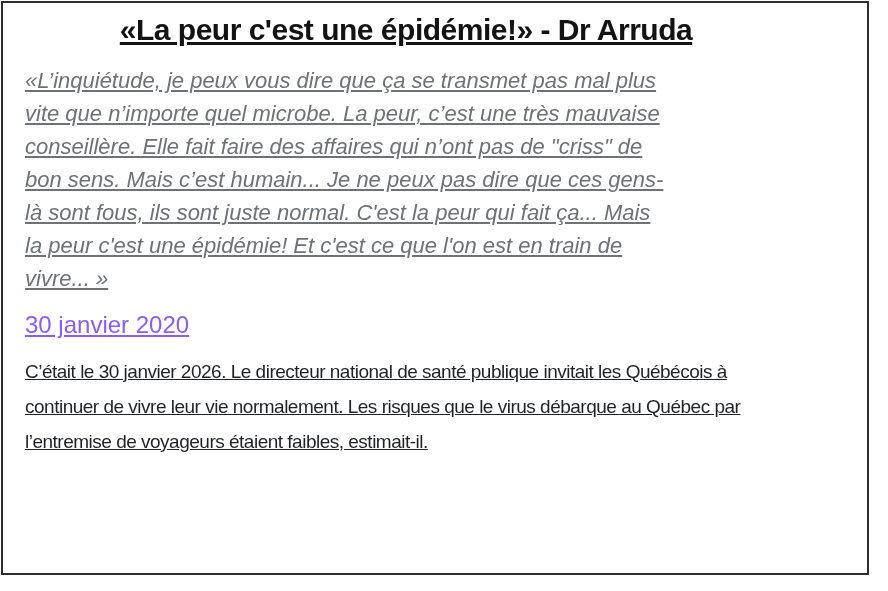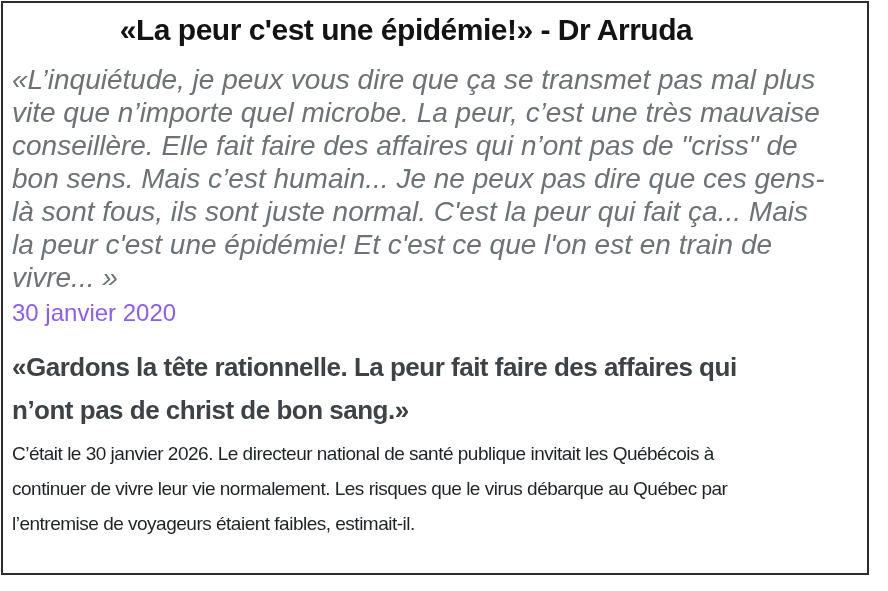--- a/index.html
+++ b/index.html
@@ -15,35 +15,35 @@
     position: absolute;
     left: 1px;
     top: 1px;
     width: 868px;
     height: 574px;
     border: 2px solid #2d2d2d;
     background: #ffffff;
     padding: 0 6px;
     overflow: hidden;
   }
-  h1, h2, p { margin: 3px; padding: 0; }
+  h1, h2, p { margin: 16px; padding: 0; text-decoration: underline; }
 
   .title {
     margin-top: 9px;
     font-size: 30px;
     line-height: 36px;
     font-weight: bold;
     letter-spacing: -0.5px;
     color: #131313;
     text-align: center;
     padding-right: 58px;
   }
   .quote {
     margin-top: 15px;
-    font-size: 28px;
+    font-size: 22px;
     line-height: 33px;
     font-style: italic;
     color: #6d7277;
     white-space: pre-line;
   }
   .attribution {
     margin-top: 7px;
     font-size: 22px;
     line-height: 27px;
     font-weight: bold;
@@ -93,20 +93,18 @@
 vite que n’importe quel microbe. La peur, c’est une très mauvaise
 conseillère. Elle fait faire des affaires qui n’ont pas de "criss" de
 bon sens. Mais c’est humain... Je ne peux pas dire que ces gens-
 là sont fous, ils sont juste normal. C'est la peur qui fait ça... Mais
 la peur c'est une épidémie! Et c'est ce que l'on est en train de
 vivre... »</p>
 
 
   <p class="date">30 janvier 2020</p>
 
-  <h2 class="headline">«Gardons la tête rationnelle. La peur fait faire des affaires qui
-n’ont pas de christ de bon sang.»</h2>
 
   <p class="body-text">C’était le 30 janvier 2026. Le directeur national de santé publique invitait les Québécois à
 continuer de vivre leur vie normalement. Les risques que le virus débarque au Québec par
 l’entremise de voyageurs étaient faibles, estimait-il.</p>
 
 </div>
 
 </body></html>

